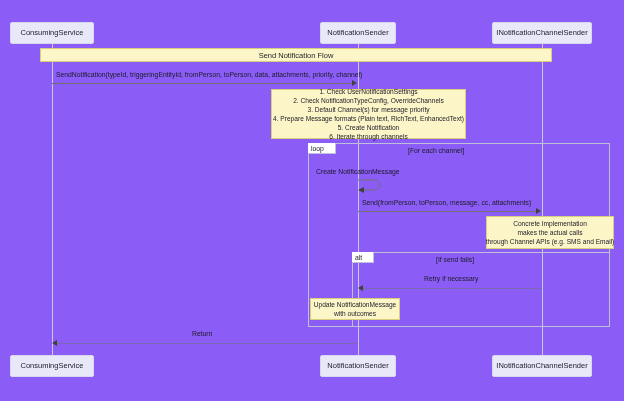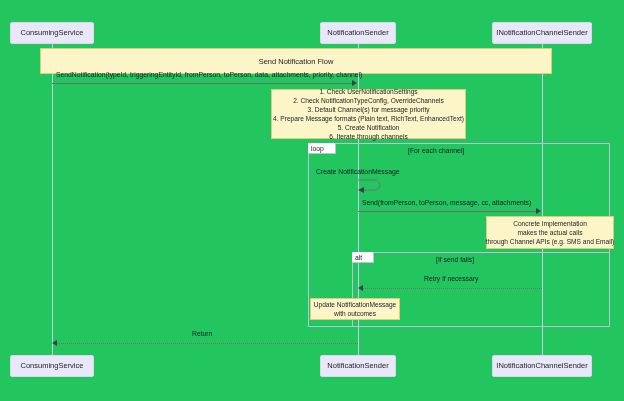--- a/index.html
+++ b/index.html
@@ -11,21 +11,21 @@
     width: 624px;
     height: 401px;
     font-family: "Liberation Sans", sans-serif;
     color: #222222;
     overflow: hidden;
   }
   #diagram {
     position: relative;
     width: 624px;
     height: 401px;
-    background: #22c55e;
+    background: #8b5cf6;
   }
   
   .lifeline-box {
     position: absolute;
     background: #e8e8f8;
     border: 1px solid #d7d7ee;
     border-radius: 2px;
     font-size: 7.5px;
     color: #1c1c28;
     display: flex;
@@ -136,21 +136,21 @@
     <span>NotificationSender</span>
   </div>
   <div class="lifeline-box" style="left:492px; top:22px; width:100px; height:22px;">
     <span>INotificationChannelSender</span>
   </div>
 
   <div class="lifeline-line" style="left:52px; top:44px; height:311px;"></div>
   <div class="lifeline-line" style="left:358px; top:44px; height:311px;"></div>
   <div class="lifeline-line" style="left:542px; top:44px; height:311px;"></div>
 
-  <div class="title-band" style="left:40px; top:48px; width:512px; height:26px;">
+  <div class="title-band" style="left:40px; top:48px; width:512px; height:14px;">
     <span>Send Notification Flow</span>
   </div>
 
   <div class="msg-label" style="left:56px; top:72px;">SendNotification(typeId, triggeringEntityId, fromPerson, toPerson, data, attachments, priority, channel)</div>
   <div class="msg-line" style="left:52px; top:83px; width:301px;"></div>
   <div class="arrow-right" style="left:352px; top:80px;"></div>
 
   <div class="note" style="left:271px; top:89px; width:195px; height:50px;">
     <span class="nline">1. Check UserNotificationSettings</span>
     <span class="nline">2. Check NotificationTypeConfig, OverrideChannels</span>

